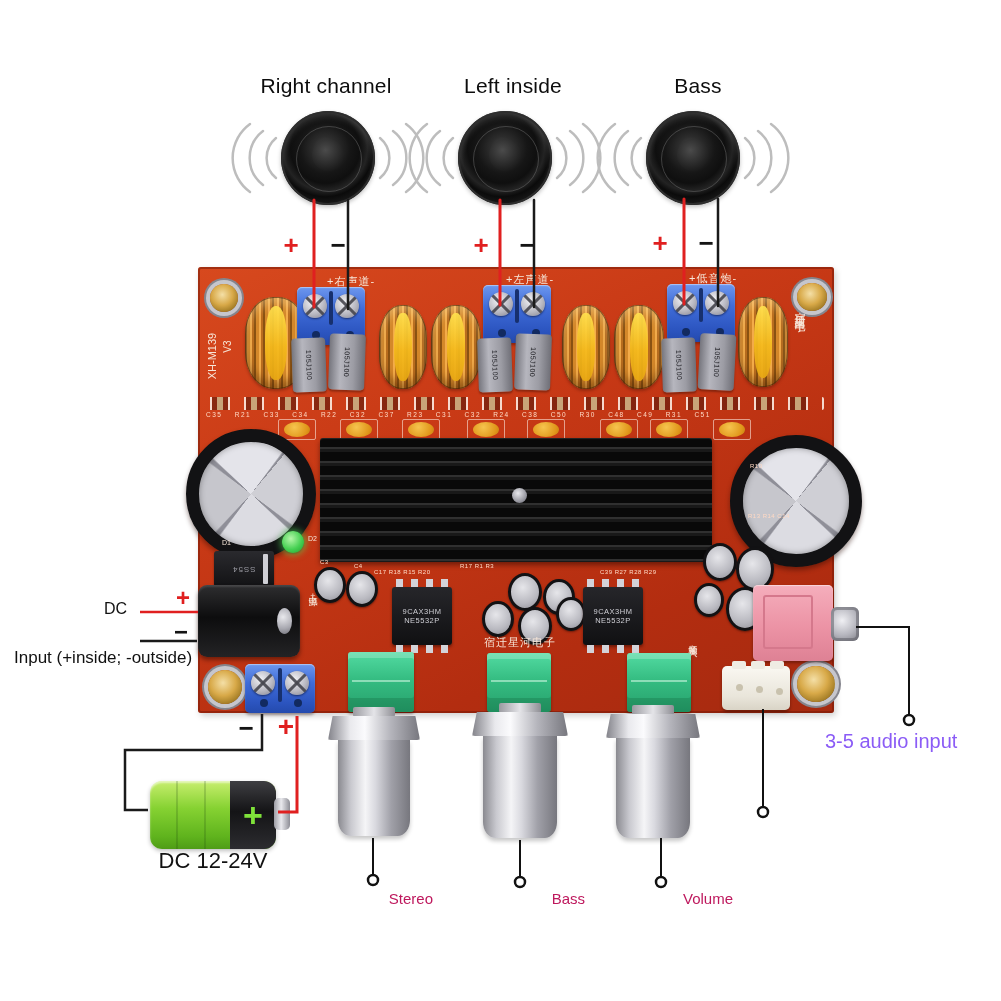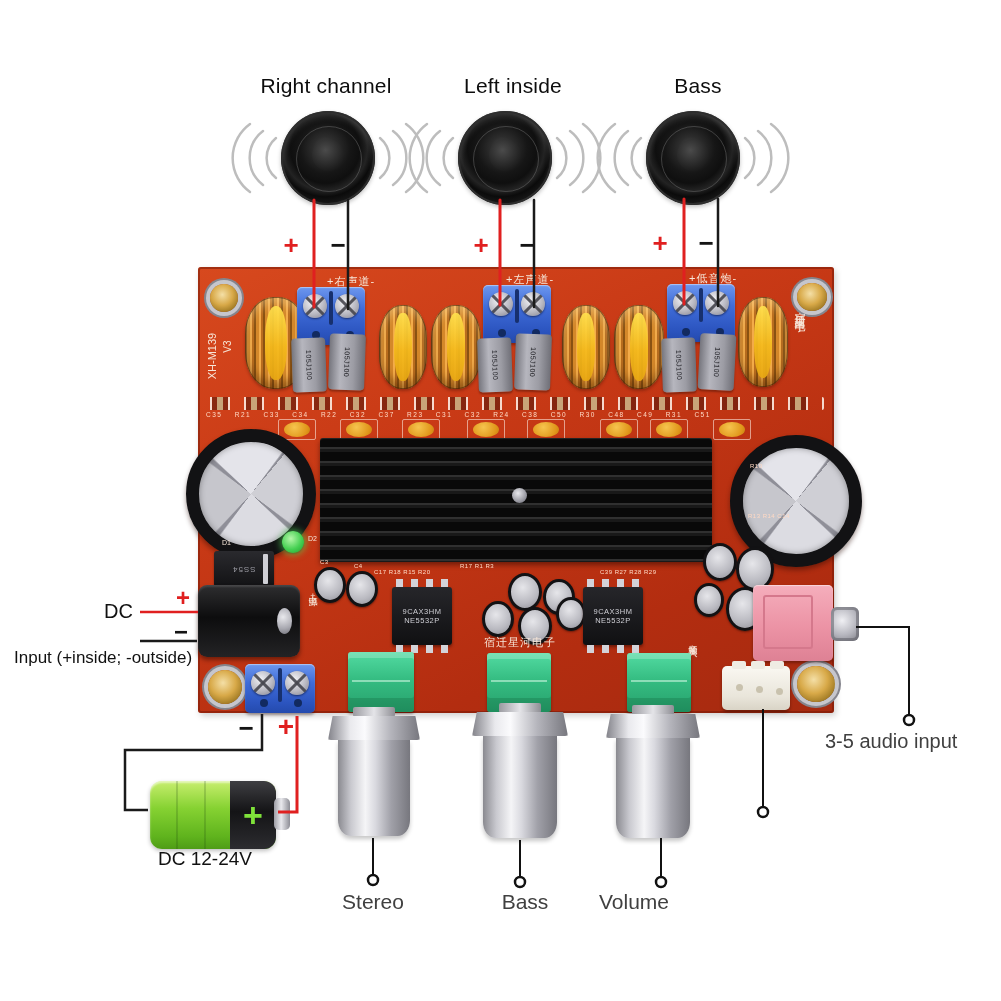--- a/index.html
+++ b/index.html
@@ -3,22 +3,22 @@
 <meta charset="utf-8">
 <style>
   html,body{margin:0;padding:0;background:#ffffff;}
   #stage{position:relative;width:1001px;height:1001px;background:#ffffff;overflow:hidden;
          font-family:"Liberation Sans","DejaVu Sans",sans-serif;color:#111;}
   .abs{position:absolute;}
   
   .spk-label{font-size:21px;color:#0d0d0d;text-align:center;letter-spacing:.2px;}
   .plus{font-size:26px;font-weight:700;color:#e01f1f;text-align:center;width:26px;}
   .minus{font-size:26px;font-weight:700;color:#141414;text-align:center;width:26px;}
-  .callout-label{font-size:20px;color:#404040;}
-  .knob-label{font-size:21px;color:#404040;text-align:center;width:120px;}
+  .callout-label{font-size:20px;color:#8b5cf6;}
+  .knob-label{font-size:15px;color:#be185d;text-align:right;width:120px;}
   .warning{font-size:19px;color:#d42424;text-align:center;line-height:1.22;width:268px;}
   .warning span{display:block;}
   
   .speaker{width:94px;height:94px;border-radius:50%;
     background:radial-gradient(circle at 47% 40%, #4e4e4e 0%, #2c2c2c 16%, #161616 33%,
                #0f0f0f 46%, #232323 56%, #0b0b0b 64%, #1d1d1d 78%, #050505 100%);
     box-shadow:inset 0 0 0 2px #2e2e2e, inset 0 5px 7px rgba(255,255,255,.18), 0 2px 4px rgba(0,0,0,.25);}
   .speaker::before{content:"";position:absolute;left:33%;top:30%;width:34%;height:34%;border-radius:50%;
     background:radial-gradient(circle at 42% 35%, #4b4b4b, #1b1b1b 75%);}
   .speaker::after{content:"";position:absolute;left:16%;top:16%;width:68%;height:68%;border-radius:50%;
@@ -298,21 +298,21 @@
     <div class="nut"></div>
       <div class="shaft" style="height:100px;"></div>
   </div>
 
   <div class="abs battery-body" style="left:150px;top:781px;width:126px;height:68px;">
     <div class="battery-cap">
         <span>+</span>
       </div>
     <div class="battery-tip"></div>
   </div>
-  <div class="abs lbl" style="left:142px;top:848px;width:126px;text-align:center;font-size:19px;">DC 12-24V</div>
+  <div class="abs lbl" style="left:150px;top:848px;width:126px;text-align:center;font-size:22px;">DC 12-24V</div>
 
   <svg class="overlay" width="1001" height="1001" viewBox="0 0 1001 1001">
 
     <g stroke="#bdbdbd" stroke-width="2.5" fill="none" stroke-linecap="round">
       <path d="M276 138 A26 26 0 0 0 276 178"></path>
         <path d="M263 131 A34 34 0 0 0 263 185"></path>
         <path d="M250 124 A42 42 0 0 0 250 192"></path>
       <path d="M380 138 A26 26 0 0 1 380 178"></path>
         <path d="M393 131 A34 34 0 0 1 393 185"></path>
         <path d="M406 124 A42 42 0 0 1 406 192"></path>
@@ -355,28 +355,28 @@
         <circle cx="520" cy="882" r="5"></circle>
         <circle cx="661" cy="882" r="5"></circle>
     </g>
 
     <path d="M856 627 H909 V714" stroke="#111" stroke-width="2" fill="none"></path>
     <circle cx="909" cy="720" r="5" stroke="#111" stroke-width="2.5" fill="#fff"></circle>
     <path d="M763 709 V806" stroke="#111" stroke-width="2" fill="none"></path>
     <circle cx="763" cy="812" r="5" stroke="#111" stroke-width="2.5" fill="#fff"></circle>
   </svg>
 
-  <div class="abs lbl" style="left:104px;top:600px;font-size:20px;">DC</div>
+  <div class="abs lbl" style="left:104px;top:600px;font-size:16px;">DC</div>
   <div class="abs plus lbl" style="left:170px;top:584px;font-size:24px;">+</div>
   <div class="abs minus lbl" style="left:168px;top:618px;font-size:24px;">−</div>
   <div class="abs lbl" style="left:14px;top:648px;width:200px;font-size:17px;">Input (+inside; -outside)</div>
 
   <div class="abs minus lbl" style="left:233px;top:713px;">−</div>
   <div class="abs plus lbl" style="left:273px;top:711px;font-size:28px;">+</div>
 
 
   <div class="abs knob-label lbl" style="left:313px;top:890px;">Stereo</div>
   <div class="abs knob-label lbl" style="left:465px;top:890px;">Bass</div>
-  <div class="abs knob-label lbl" style="left:574px;top:890px;">Volume</div>
+  <div class="abs knob-label lbl" style="left:613px;top:890px;">Volume</div>
 
   <div class="abs callout-label lbl" style="left:825px;top:730px;width:176px;">3-5 audio input</div>
 
 </div>
 
 </body></html>

